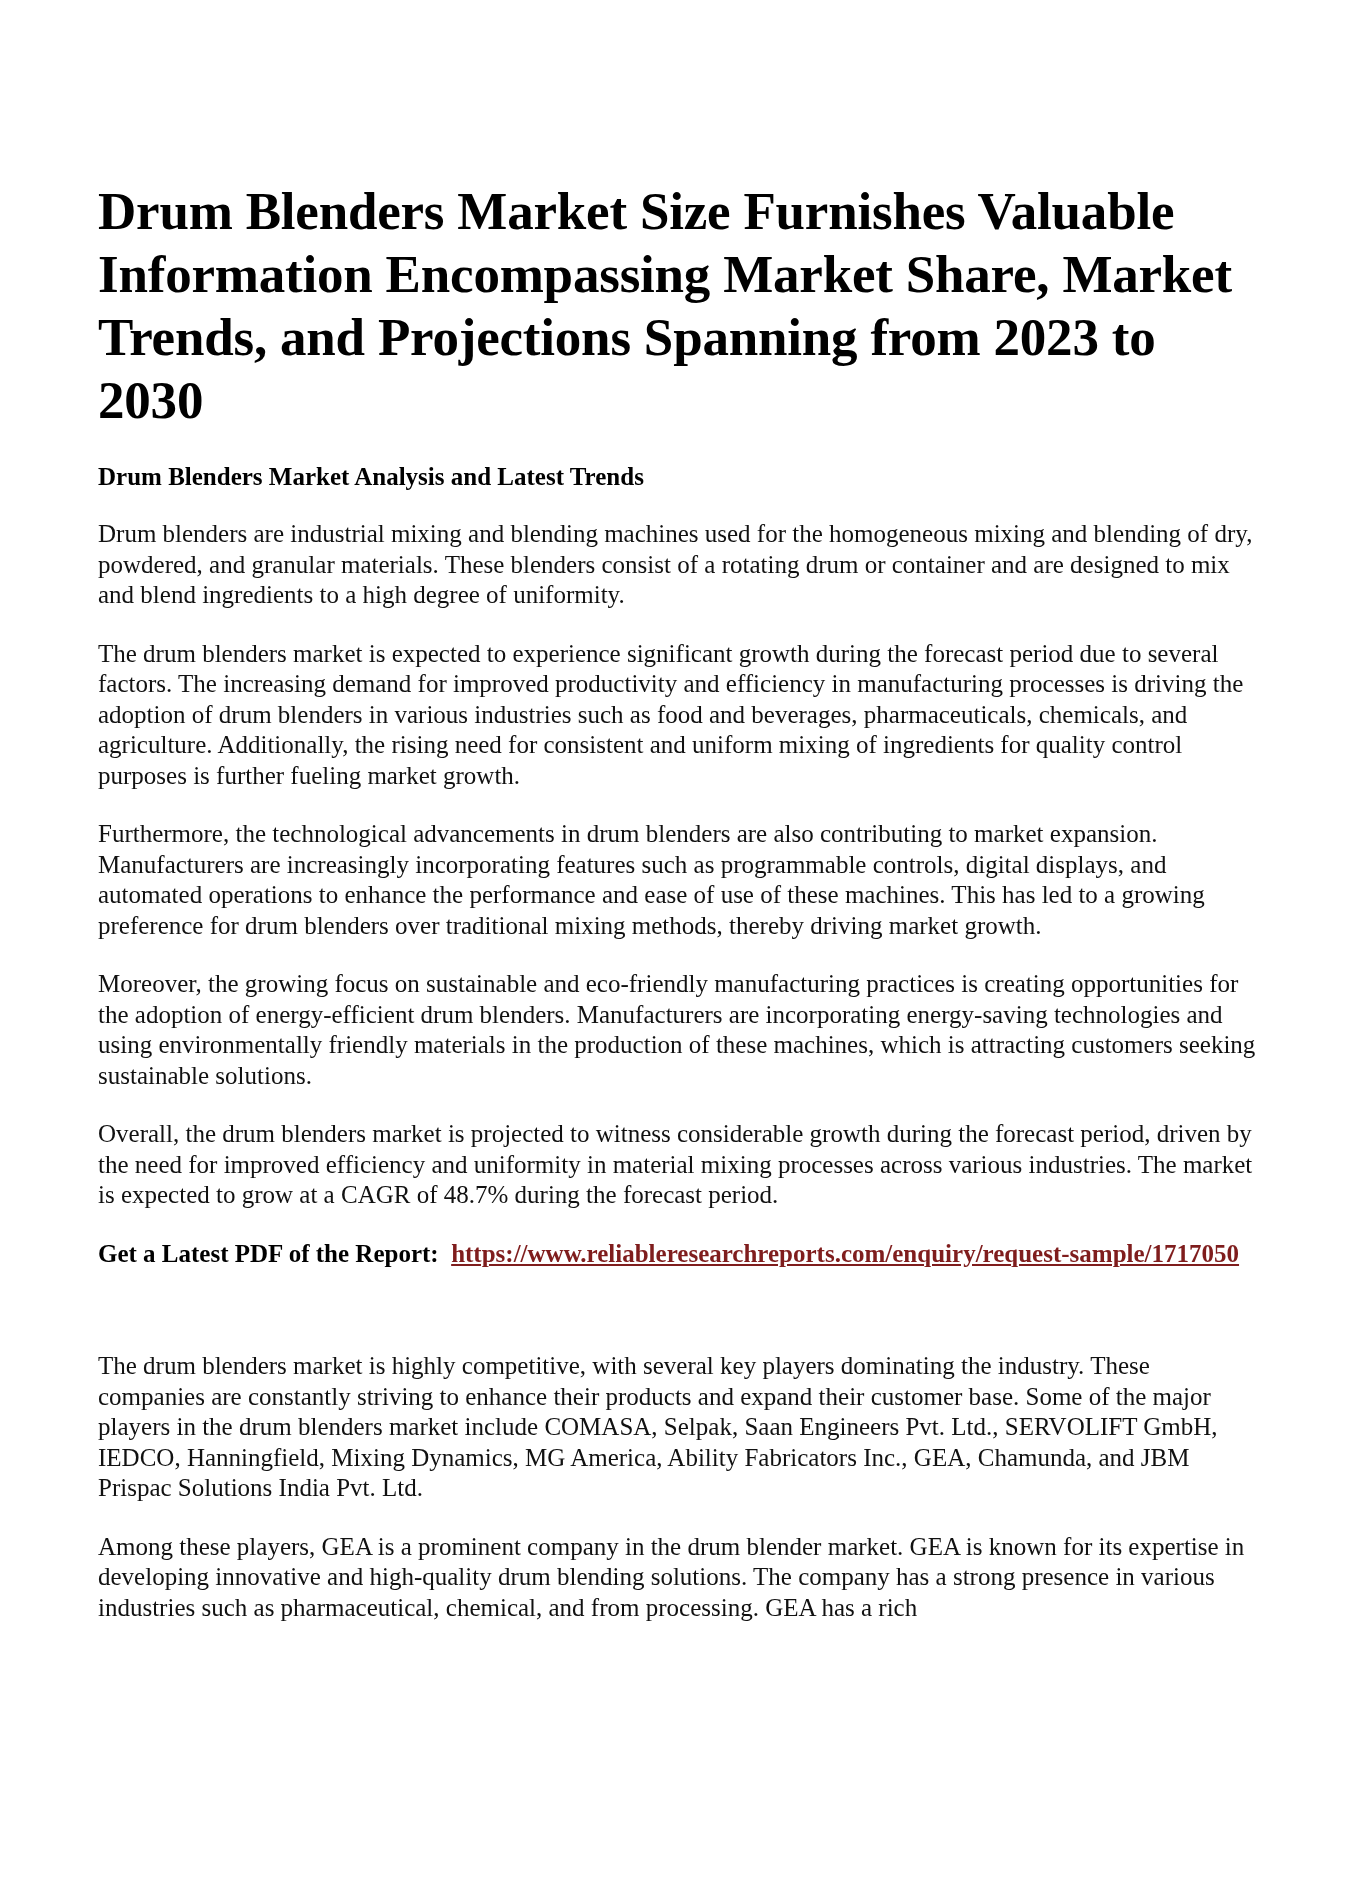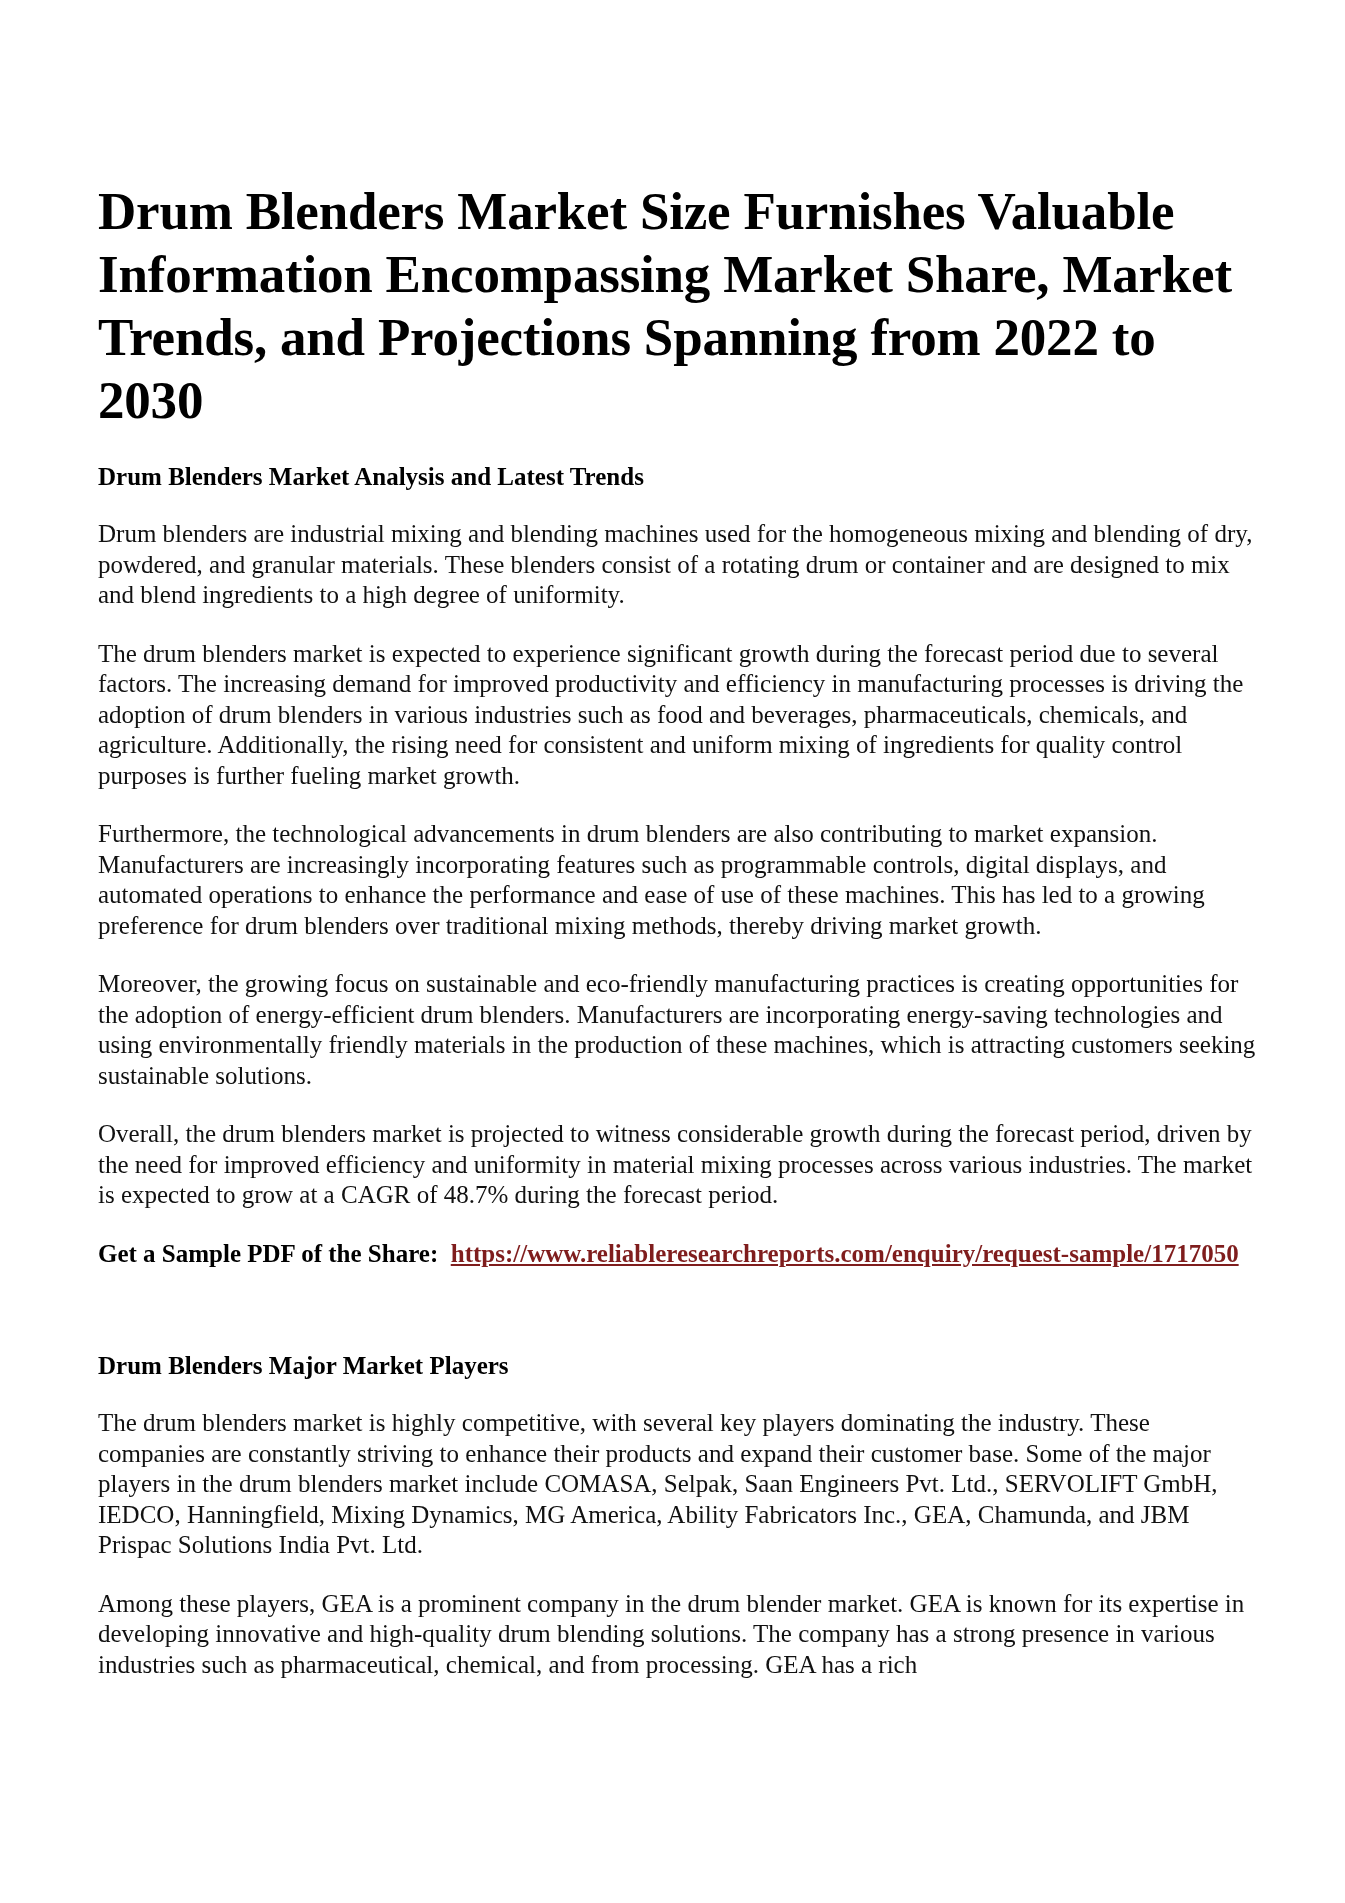--- a/index.html
+++ b/index.html
@@ -55,35 +55,34 @@
       font-weight: bold;
     }
     .spacer {
       height: 54px;
     }
   </style>
 </head>
 <body>
 
 <div class="page">
-  <h1>Drum Blenders Market Size Furnishes Valuable Information Encompassing Market Share, Market Trends, and Projections Spanning from 2022 to 2030</h1>
+  <h1>Drum Blenders Market Size Furnishes Valuable Information Encompassing Market Share, Market Trends, and Projections Spanning from 2023 to 2030</h1>
 
   <section>
     <h2>Drum Blenders Market Analysis and Latest Trends</h2>
     <p>Drum blenders are industrial mixing and blending machines used for the homogeneous mixing and blending of dry, powdered, and granular materials. These blenders consist of a rotating drum or container and are designed to mix and blend ingredients to a high degree of uniformity.</p>
     <p>The drum blenders market is expected to experience significant growth during the forecast period due to several factors. The increasing demand for improved productivity and efficiency in manufacturing processes is driving the adoption of drum blenders in various industries such as food and beverages, pharmaceuticals, chemicals, and agriculture. Additionally, the rising need for consistent and uniform mixing of ingredients for quality control purposes is further fueling market growth.</p>
     <p>Furthermore, the technological advancements in drum blenders are also contributing to market expansion. Manufacturers are increasingly incorporating features such as programmable controls, digital displays, and automated operations to enhance the performance and ease of use of these machines. This has led to a growing preference for drum blenders over traditional mixing methods, thereby driving market growth.</p>
     <p>Moreover, the growing focus on sustainable and eco-friendly manufacturing practices is creating opportunities for the adoption of energy-efficient drum blenders. Manufacturers are incorporating energy-saving technologies and using environmentally friendly materials in the production of these machines, which is attracting customers seeking sustainable solutions.</p>
     <p>Overall, the drum blenders market is projected to witness considerable growth during the forecast period, driven by the need for improved efficiency and uniformity in material mixing processes across various industries. The market is expected to grow at a CAGR of 48.7% during the forecast period.</p>
     <p class="sample-line">
-      <span>Get a Sample PDF of the Share:</span>&nbsp;
+      <span>Get a Latest PDF of the Report:</span>&nbsp;
       <a>https://www.reliableresearchreports.com/enquiry/request-sample/1717050</a>
     </p>
   </section>
 
   <div class="spacer"></div>
 
   <section>
-    <h2>Drum Blenders Major Market Players</h2>
     <p>The drum blenders market is highly competitive, with several key players dominating the industry. These companies are constantly striving to enhance their products and expand their customer base. Some of the major players in the drum blenders market include COMASA, Selpak, Saan Engineers Pvt. Ltd., SERVOLIFT GmbH, IEDCO, Hanningfield, Mixing Dynamics, MG America, Ability Fabricators Inc., GEA, Chamunda, and JBM Prispac Solutions India Pvt. Ltd.</p>
     <p>Among these players, GEA is a prominent company in the drum blender market. GEA is known for its expertise in developing innovative and high-quality drum blending solutions. The company has a strong presence in various industries such as pharmaceutical, chemical, and from processing. GEA has a rich</p>
   </section>
 </div>
 
 </body></html>

